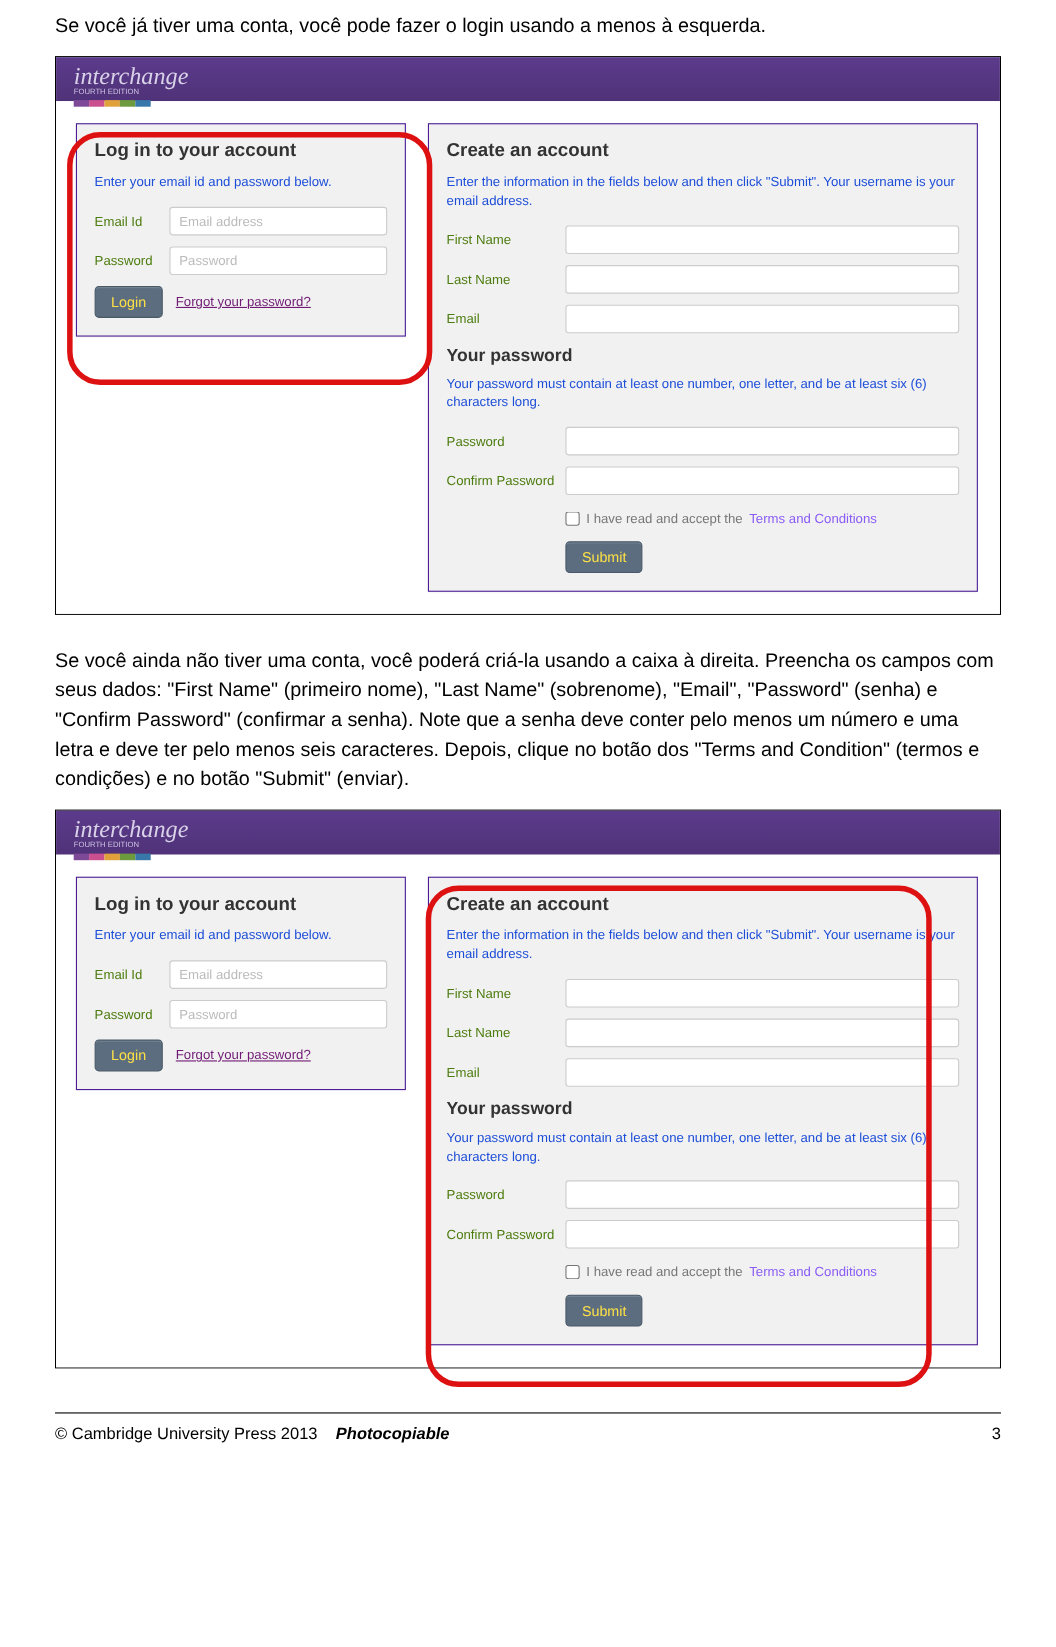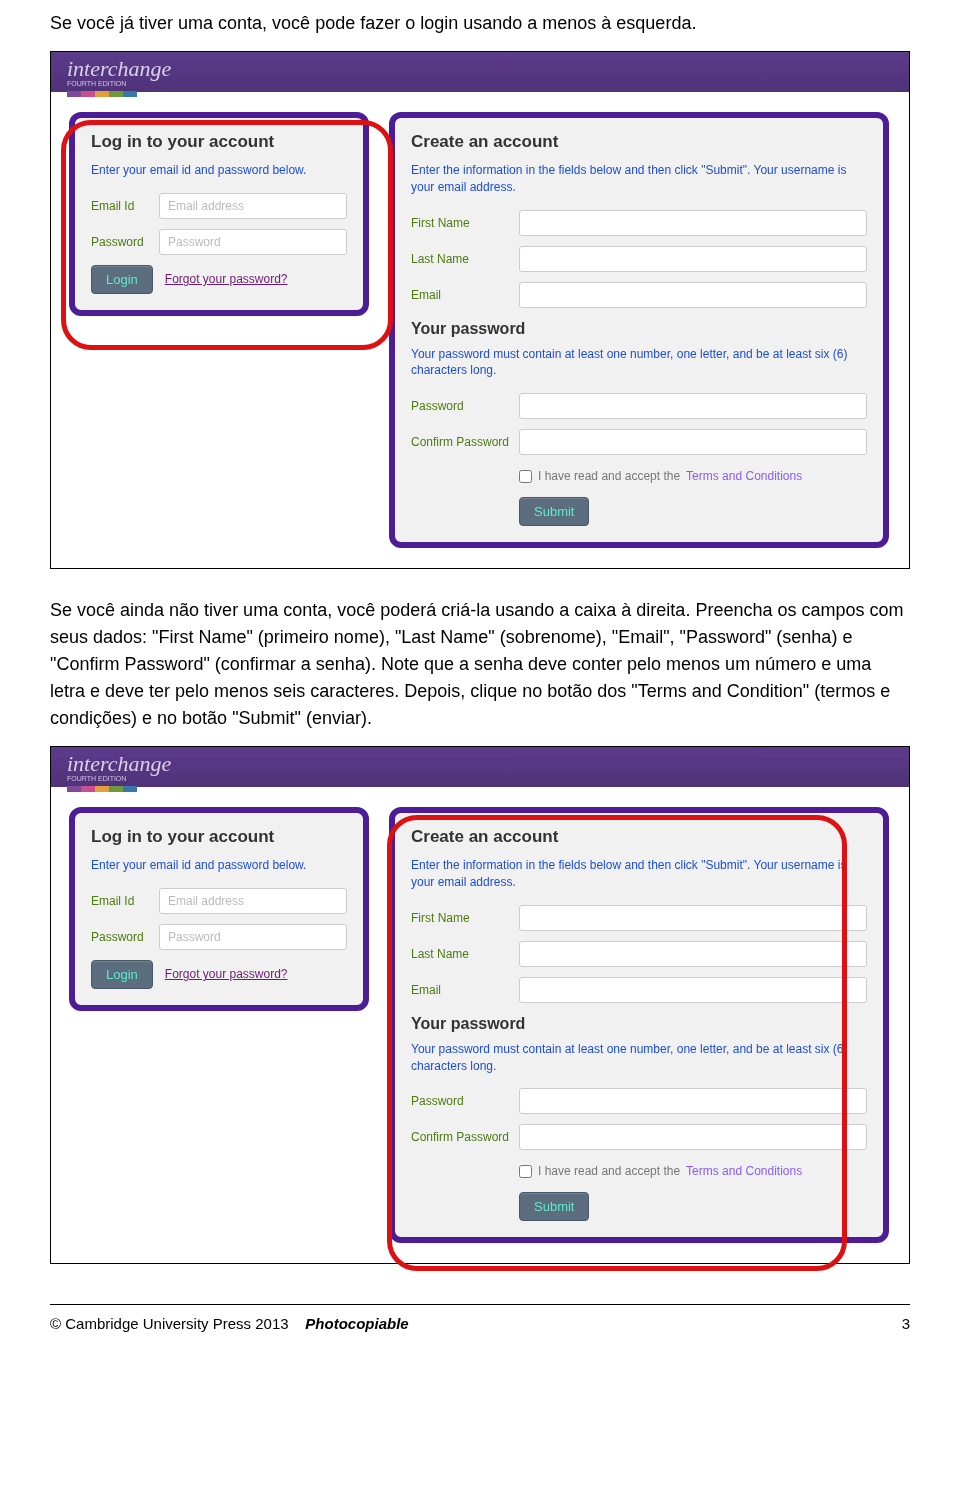--- a/index.html
+++ b/index.html
@@ -7,37 +7,37 @@
   .page { padding: 10px 50px 20px 50px; }
   .intro-text { font-size: 18px; line-height: 1.5; margin-bottom: 14px; }
   .intro-text2 { font-size: 18px; line-height: 1.5; margin: 28px 0 14px 0; }
   .screenshot { border: 1px solid #000; background: #fff; position: relative; }
   .topbar { background: #5e3d8d; background: linear-gradient(#5c3b8c,#4f3278); height: 40px; padding: 4px 16px; }
   .logo-text { color: #d9d2e8; font-family: Georgia, serif; font-style: italic; font-size: 22px; letter-spacing: 0; }
   .logo-sub { font-size: 7px; color: #cfc4e2; margin-top: -2px; }
   .logo-bar { height: 6px; width: 70px; margin-top: 4px; display: flex; }
   .logo-bar span { flex:1; }
   .panels { display: flex; padding: 20px 18px 20px 18px; gap: 20px; align-items: flex-start; background: #fff; }
-  .panel { background: #f1f1f1; border: 6px solid #4c1d95; border-radius: 12px; padding: 14px 16px 16px 16px; box-shadow: 0 1px 2px rgba(0,0,0,0.04); }
+  .panel { background: #f1f1f1; border: 1px solid #4c1d95; border-radius: 0; padding: 14px 16px 16px 16px; box-shadow: 0 1px 2px rgba(0,0,0,0.04); }
   .panel.login { width: 300px; }
   .panel.create { width: 500px; }
   .panel h2 { font-size: 17px; font-weight: bold; color: #333; margin-bottom: 10px; }
   .panel h3 { font-size: 16px; font-weight: bold; color: #333; margin: 12px 0 8px 0; }
   .panel .sub { font-size: 12px; color: #1d4ed8; line-height: 1.4; margin-bottom: 14px; }
   .field-row { display: flex; align-items: center; margin-bottom: 10px; gap: 8px; }
   .field-row label { font-size: 12px; color: #4d7c0f; }
   .panel.login .field-row label { width: 60px; }
   .panel.create .field-row label { width: 100px; }
   .field-row input[type="text"], .field-row input[type="password"] {
     flex: 1; height: 26px; border: 1px solid #ccc; border-radius: 3px;
     padding: 0 8px; background: #fff; font-size: 12px; color: #555;
   }
   .field-row input::placeholder { color: #bbb; }
   .btn {
-    display: inline-block; background: #5b6d7e; color: #5eead4; font-size: 13px;
+    display: inline-block; background: #5b6d7e; color: #fde047; font-size: 13px;
     padding: 6px 14px; border-radius: 4px; border: 1px solid #4a5968;
     box-shadow: inset 0 1px 0 rgba(255,255,255,0.15);
   }
   .login-actions { display: flex; align-items: center; gap: 12px; }
   .forgot { font-size: 12px; color: #701a75; text-decoration: underline; }
   .checkbox-row { font-size: 12px; color: #777; margin: 14px 0 14px 108px; display:flex; align-items:center; gap:6px; }
   .checkbox-row input { width: 13px; height: 13px; }
   .tc-link { color: #8b5cf6; }
   .submit-wrap { margin-left: 108px; }
   .red-oval { position: absolute; border: 5px solid #d11; border-radius: 30px; pointer-events: none; }

